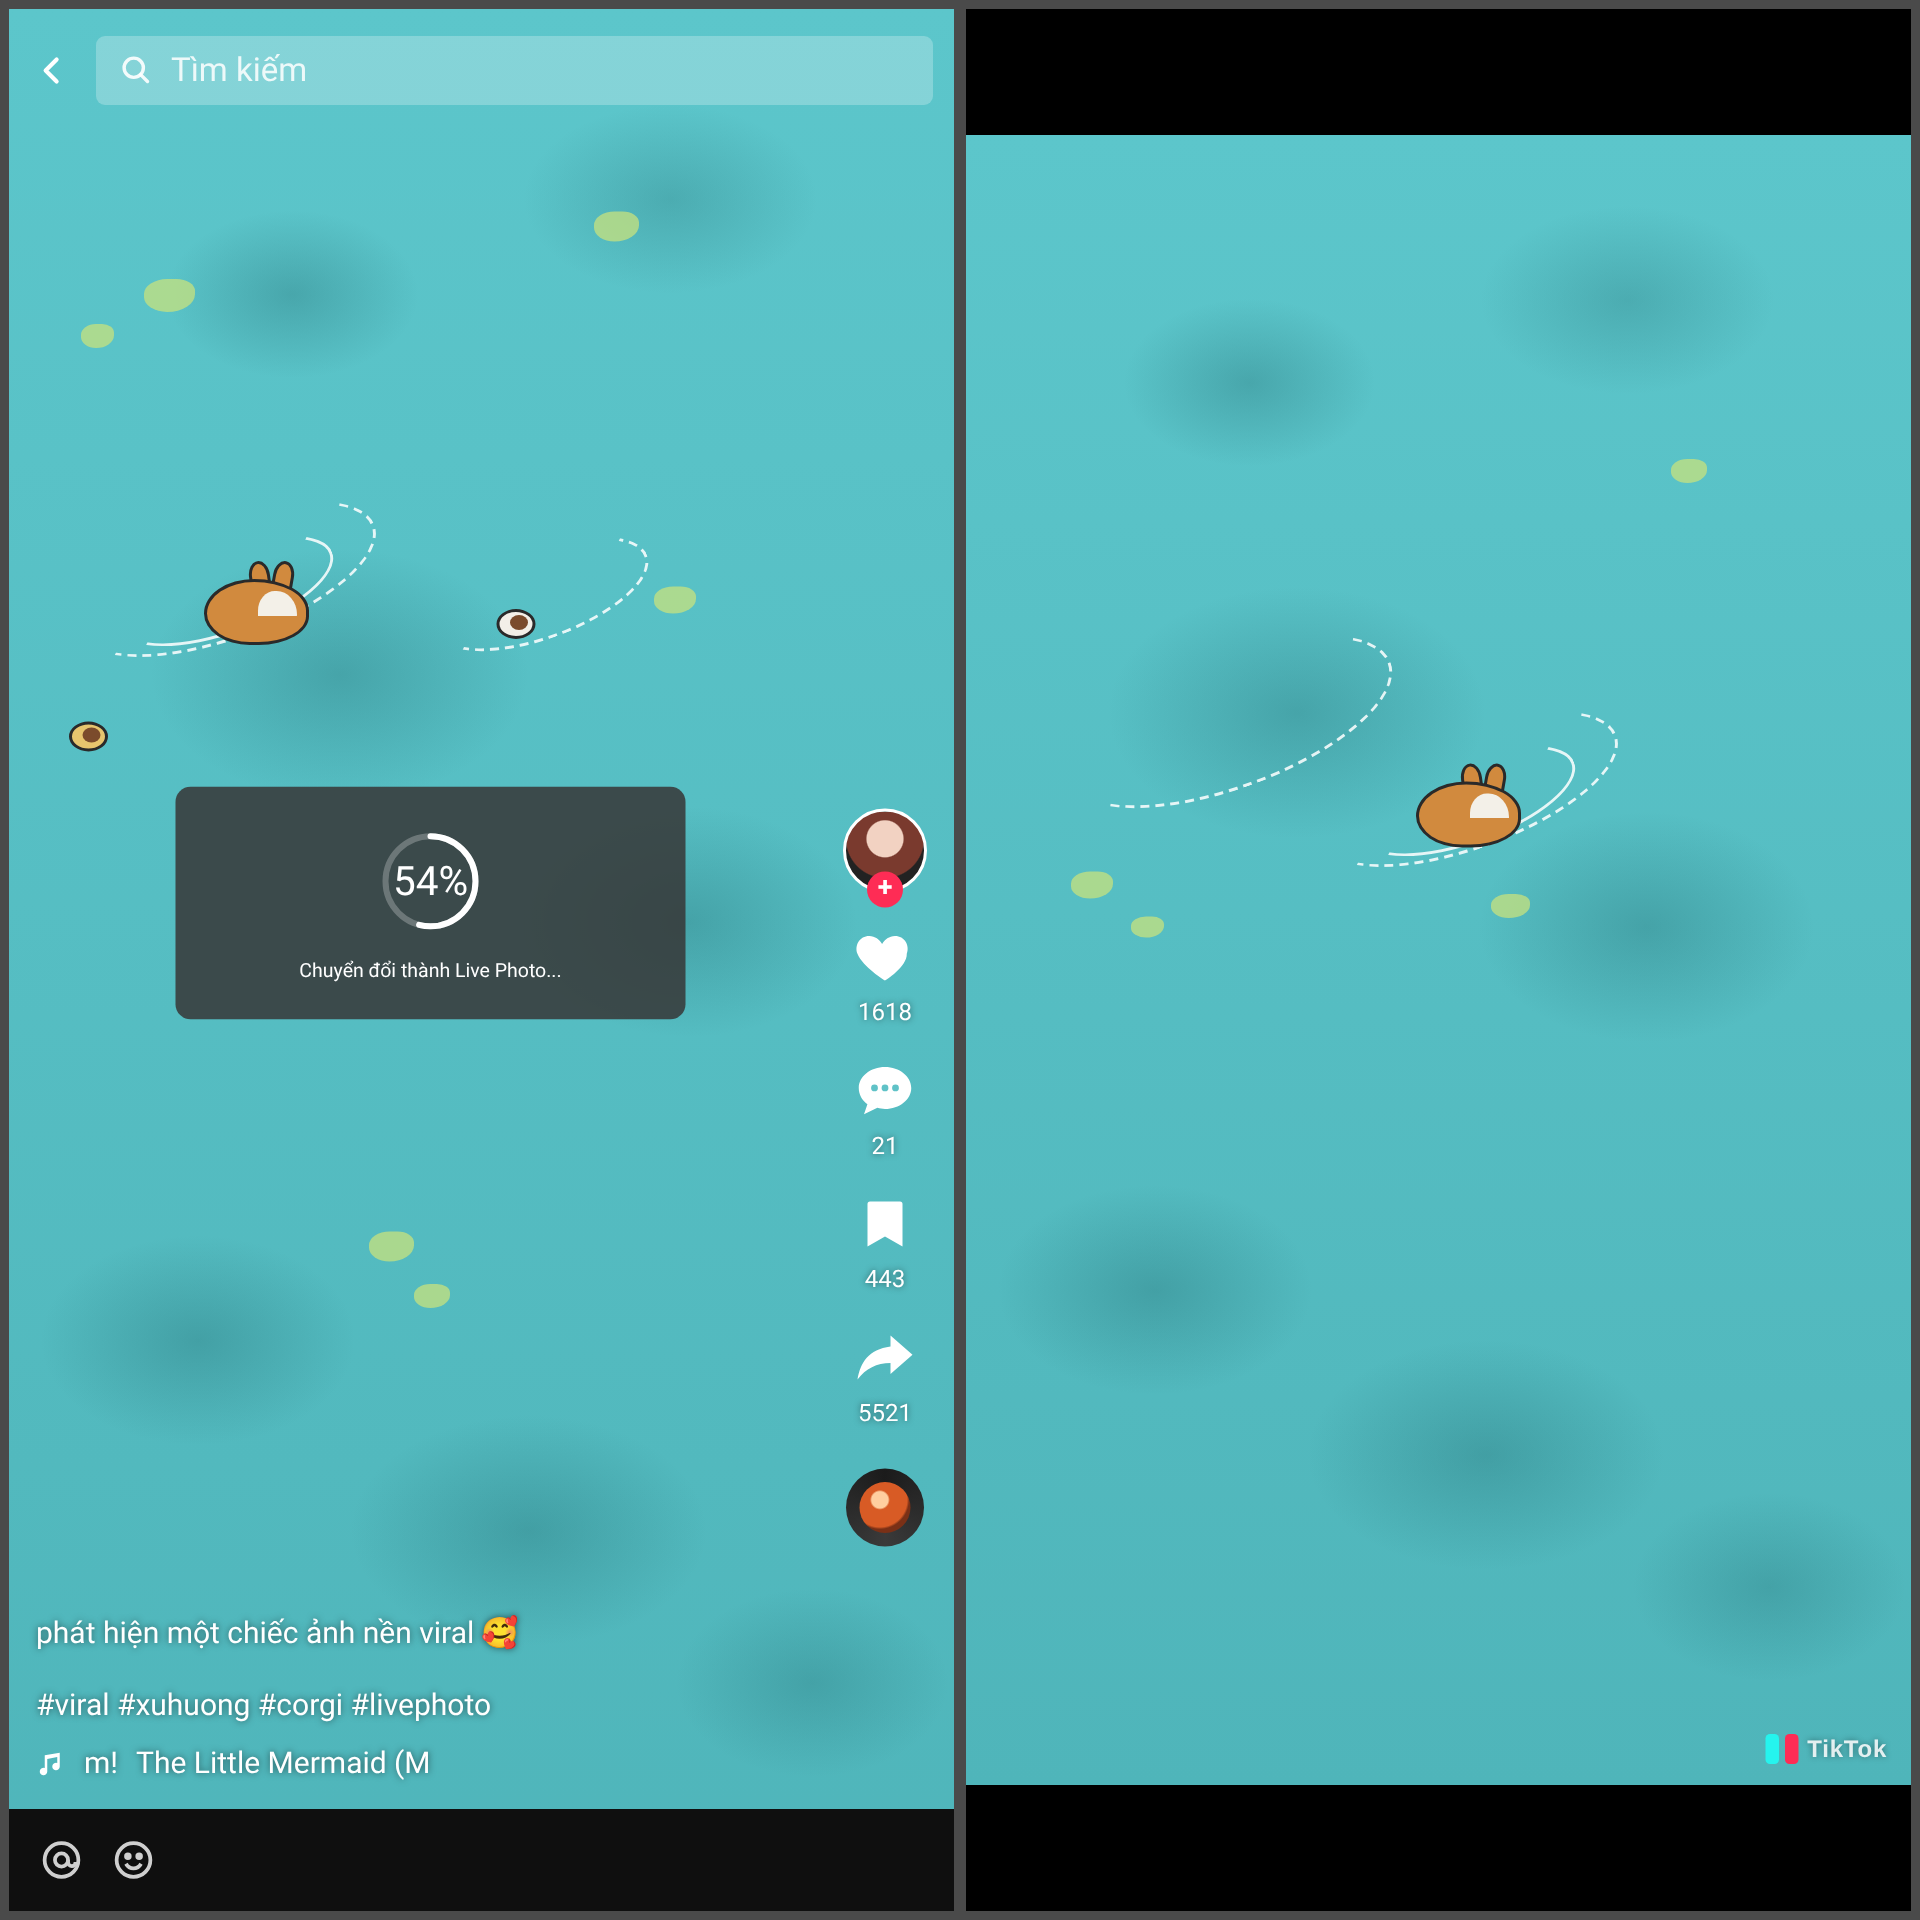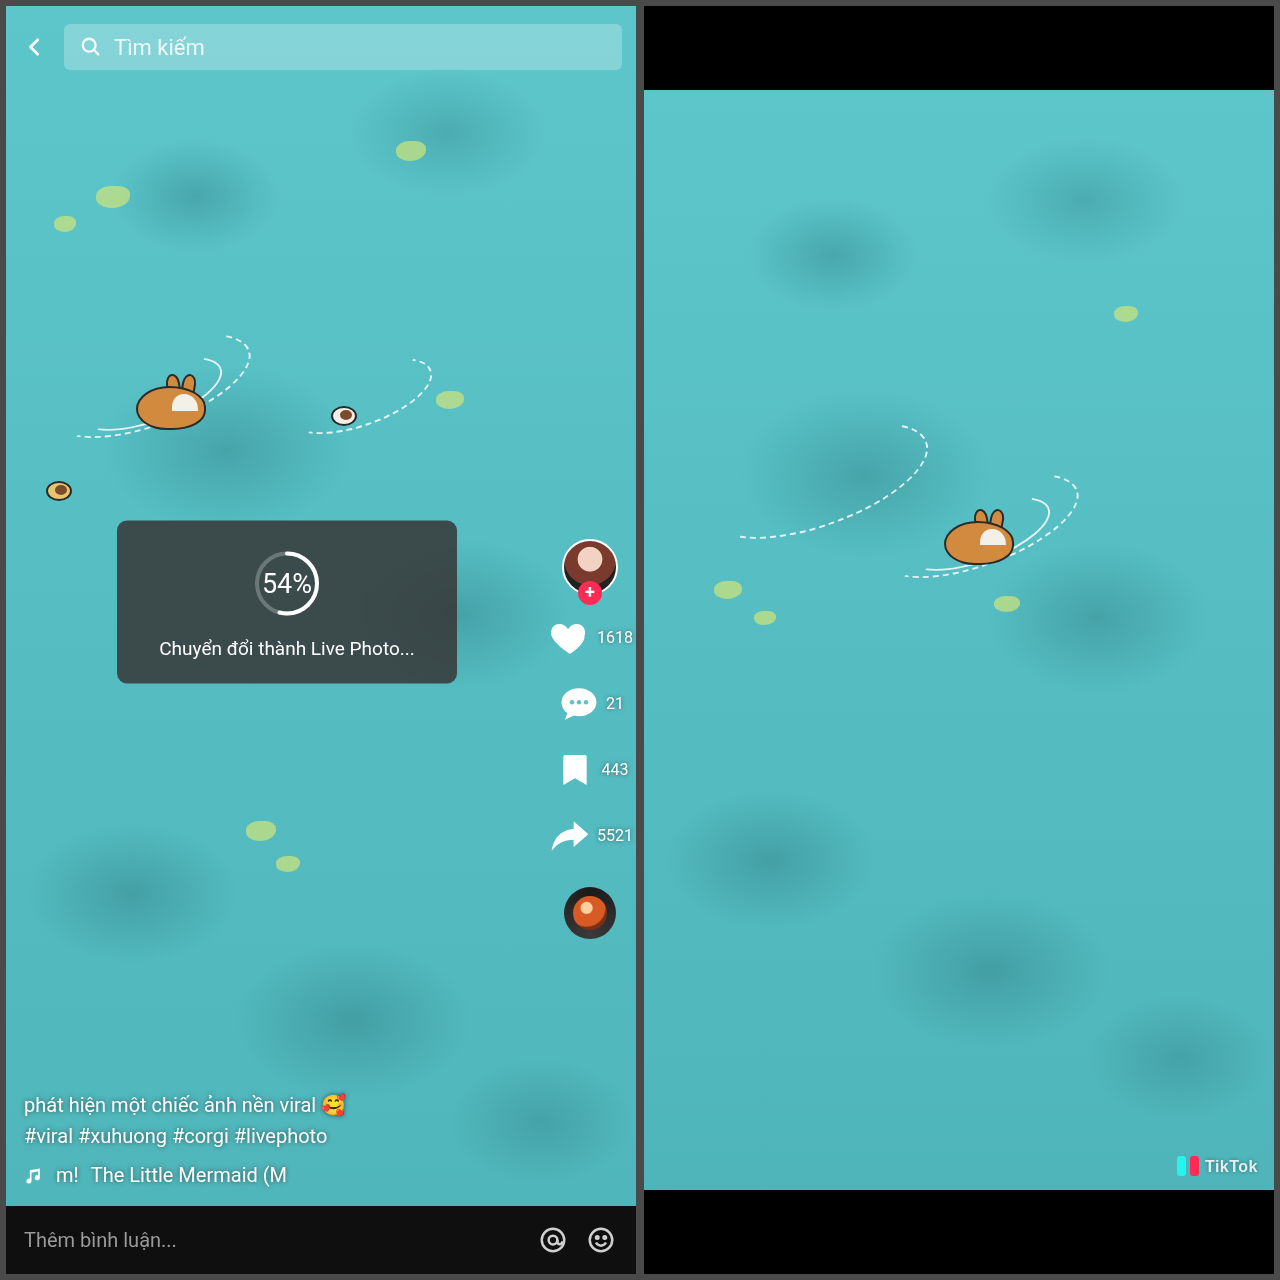--- a/index.html
+++ b/index.html
@@ -92,38 +92,38 @@
     background:rgba(55,55,55,.86); border-radius:10px;
     display:flex; flex-direction:column; align-items:center; gap:18px;
     color:#fff;
   }
   .spinner {
     width:70px; height:70px; position:relative;
     display:flex; align-items:center; justify-content:center;
   }
   .spinner svg { transform:rotate(-90deg); }
   .spinner-text { position:absolute; font-size:27px; }
-  .toast-label { font-size:19px; }
+  .toast-label { font-size:13px; }
 
   .rightrail {
     position:absolute; right:14px; top:42%; width:64px;
     display:flex; flex-direction:column; align-items:center; gap:20px;
   }
   .avatar {
     width:56px; height:56px; border-radius:50%;
     border:2px solid #fff; position:relative;
     background: radial-gradient(circle at 50% 35%, #f2d2c2 28%, #7a3a2e 30% 60%, #222 62%);
   }
   .avatar .plus {
     position:absolute; left:50%; bottom:-12px; transform:translateX(-50%);
     width:24px; height:24px; border-radius:50%;
     background:#fe2c55; color:#fff; font-size:18px; line-height:22px; text-align:center;
     font-weight:700;
   }
-  .rail-item { display:flex; align-items:center; gap:4px; }
+  .rail-item { display:flex; flex-direction:column; align-items:center; gap:4px; }
   .rail-item .cnt { font-size:16px; text-shadow:0 0 4px rgba(0,0,0,.5); }
   .ico { width:46px; height:46px; display:flex; align-items:center; justify-content:center; }
   .ico svg { fill:#fff; }
   .disc {
     width:52px; height:52px; border-radius:50%;
     background: conic-gradient(#1b1b1b, #3a3a3a, #1b1b1b);
     display:flex; align-items:center; justify-content:center;
     margin-top:8px;
   }
   .disc-inner {
@@ -131,21 +131,21 @@
     background: radial-gradient(circle at 40% 35%, #ffcfa0 18%, #d85b25 22% 60%, #7a3016 65%);
   }
 
   .meta {
     position:absolute; left:18px; right:110px; bottom:84px;
     color:#fff; text-shadow:0 0 5px rgba(0,0,0,.55);
     font-size:20px; line-height:1.45;
   }
   .meta .user { font-weight:700; font-size:22px; }
   .meta .user .date { font-weight:400; opacity:.9; }
-  .meta .hash { margin-top:2px; }
+  .meta .hash { margin-top:19px; }
   .meta .music { display:flex; align-items:center; gap:12px; margin-top:10px; font-size:20px; }
   .meta .music svg { fill:none; stroke:#fff; stroke-width:2; }
 
   .commentbar {
     position:absolute; left:0; right:0; bottom:0; height:68px;
     background:#0f0f0f; display:flex; align-items:center;
     padding:0 18px; gap:14px; color:#9a9a9a; font-size:20px;
   }
   .commentbar .fill { flex:1; }
   .cb-ico { width:34px; height:34px; display:flex; align-items:center; justify-content:center; }
@@ -280,23 +280,20 @@
     <div class="music">
       <svg width="20" height="20" viewBox="0 0 24 24">
           <path d="M9 18a3 3 0 1 1-2-2.8V5l12-2v11a3 3 0 1 1-2-2.8V6.4L9 8v10z" fill="#fff" stroke="none"></path>
         </svg>
       <span>m!</span>
       <span>The Little Mermaid (M</span>
     </div>
   </div>
 
   <div class="commentbar">
-    <div class="fill">
-      <span>Thêm bình luận...</span>
-    </div>
     <div class="cb-ico">
       <svg width="30" height="30" viewBox="0 0 24 24">
           <circle cx="12" cy="12" r="9"></circle>
           <circle cx="12" cy="12" r="3.5"></circle>
           <path d="M15.5 12v1.2c0 1.2.9 2.1 2 2.1s2-1 2-2.3"></path>
         </svg>
     </div>
     <div class="cb-ico">
       <svg width="30" height="30" viewBox="0 0 24 24">
           <circle cx="12" cy="12" r="9"></circle>

